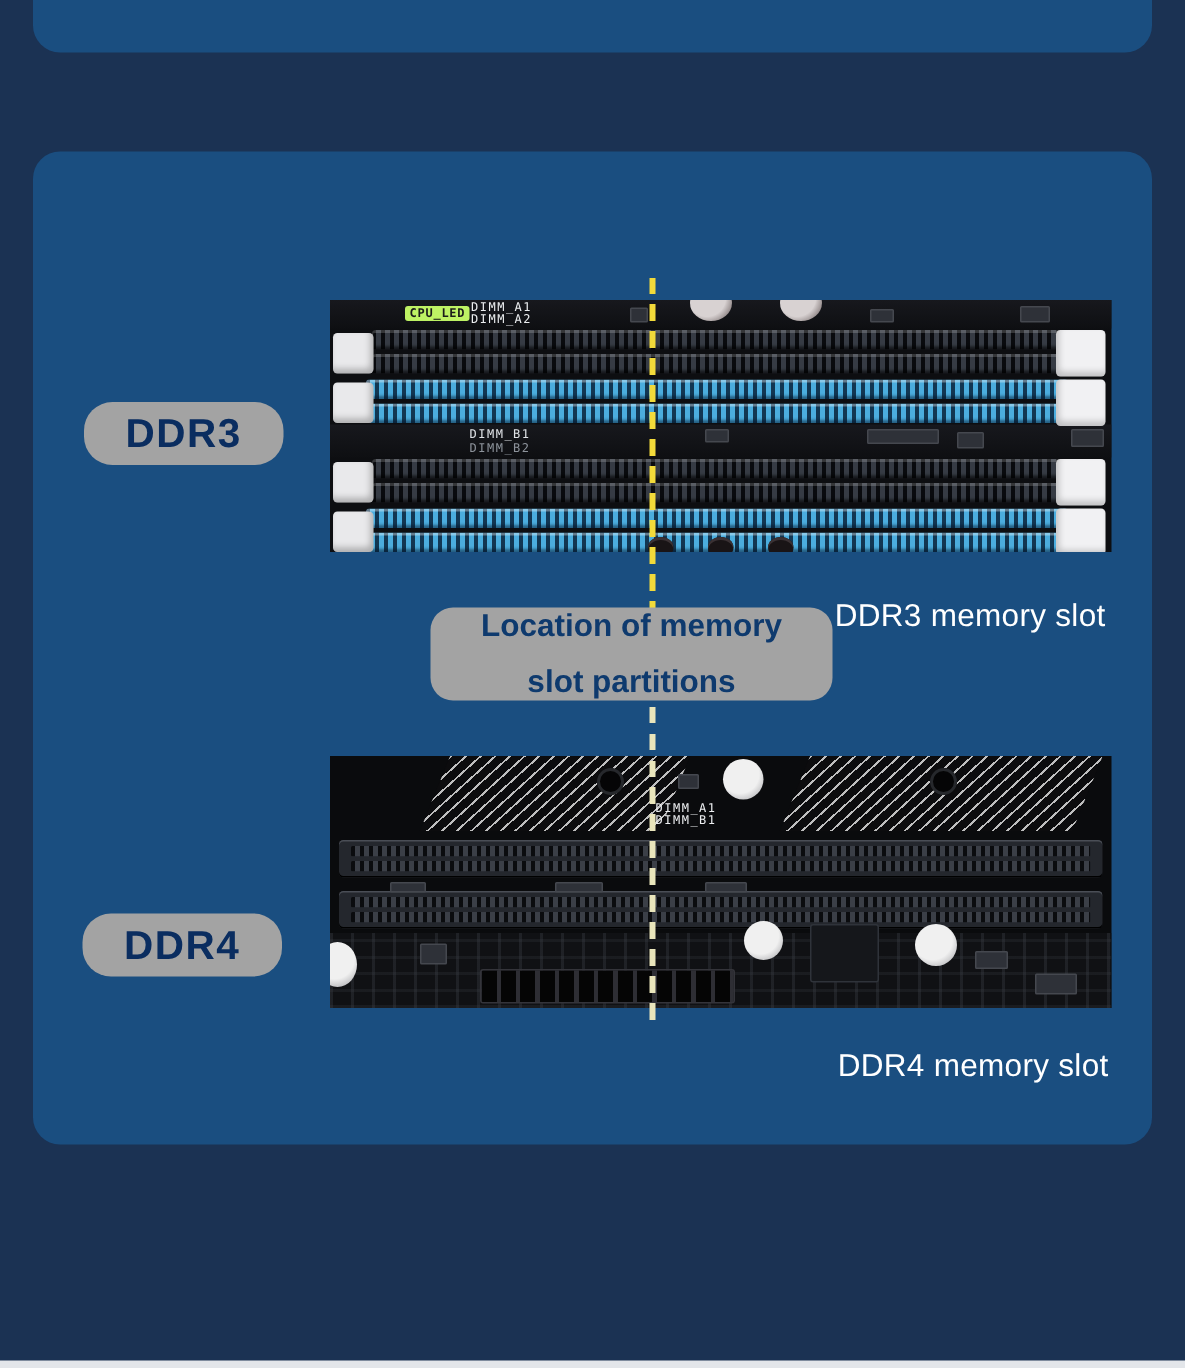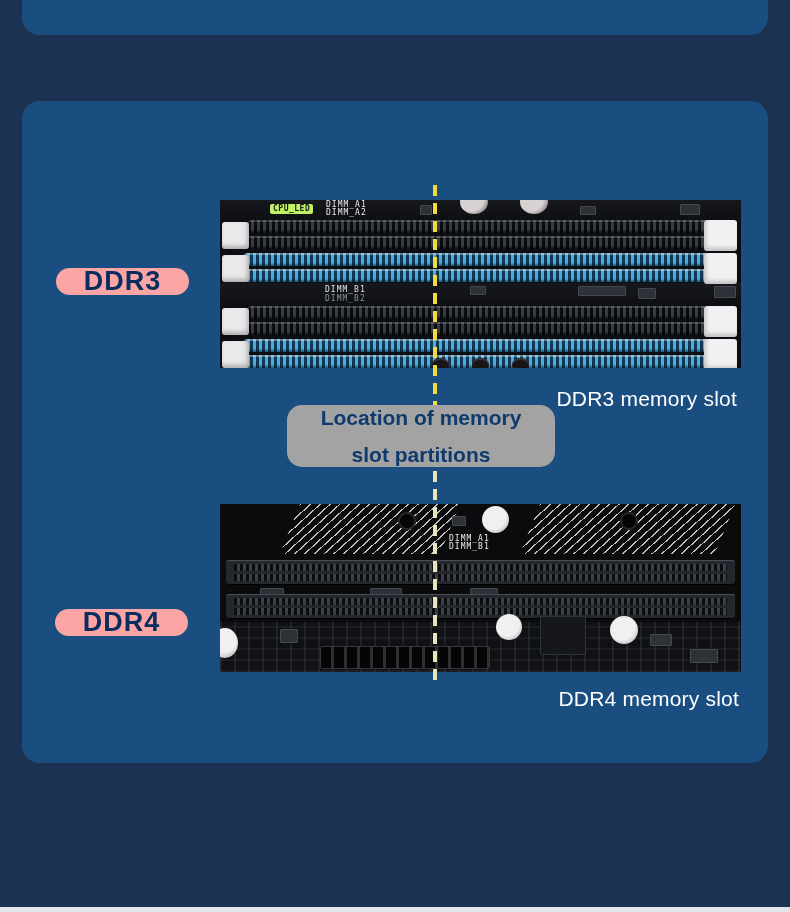--- a/index.html
+++ b/index.html
@@ -19,30 +19,30 @@
   .panel-main{
     position:absolute;left:22px;right:22px;top:101px;height:662px;
     background:#1a4e80;border-radius:18px;
   }
   .bottom-strip{
     position:absolute;left:0;right:0;bottom:0;height:5px;background:#e3e6ea;
   }
 
   
   .pill{
-    position:absolute;width:133px;height:27px;border-radius:19px;
-    background:#fca5a5;display:flex;align-items:center;justify-content:center;
+    position:absolute;width:133px;height:42px;border-radius:19px;
+    background:#a3a3a3;display:flex;align-items:center;justify-content:center;
     color:#0a2d60;font-size:27px;font-weight:bold;letter-spacing:1px;
   }
   .pill.ddr3{left:56px;top:268px;}
   .pill.ddr4{left:55px;top:577px;margin-top:32px;}
 
   
   .caption{
-    position:absolute;color:#ffffff;font-size:21px;letter-spacing:.2px;
+    position:absolute;color:#ffffff;font-size:21px;letter-spacing:.2px;margin-top:12px;
   }
   .caption.c3{top:387px;right:53px;}
   .caption.c4{top:687px;right:51px;}
 
   
   .callout{
     position:absolute;left:287px;top:405px;width:268px;height:62px;
     background:#a3a3a3;border-radius:15px;
     display:flex;flex-direction:column;align-items:center;justify-content:space-between;
     color:#0e3a6e;font-size:21px;font-weight:bold;line-height:25px;
@@ -80,21 +80,21 @@
     position:absolute;left:2px;width:27px;height:27px;border-radius:3px;
     background:#e9e9eb;box-shadow:inset -2px -3px 4px rgba(0,0,0,.25);
   }
   .latchR{
     position:absolute;left:484px;width:33px;height:31px;border-radius:3px;
     background:#f1f1f3;box-shadow:inset 2px -3px 4px rgba(0,0,0,.2);
   }
   .stripe{
     position:absolute;left:0;width:521px;background:linear-gradient(180deg,#17181d,#0e0f12);
   }
-  .mono{font-family:"DejaVu Sans Mono", monospace;padding-left:12px;}
+  .mono{font-family:"DejaVu Sans Mono", monospace;}
   .cpuled{
     position:absolute;left:50px;top:4px;height:10px;padding:0 3px;
     background:#bef264;border-radius:2px;color:#1a1a1a;
     font-size:8px;line-height:10px;font-weight:bold;letter-spacing:.5px;
   }
   .alabels{position:absolute;left:94px;top:1px;color:#eceef0;font-size:8px;line-height:8px;letter-spacing:1px;}
   .blabels{position:absolute;left:93px;top:3px;font-size:8px;line-height:9px;letter-spacing:1px;color:#dfe2e6;}
   .blabels .dim{color:#8d939b;}
   .cap{
     position:absolute;border-radius:50%;

